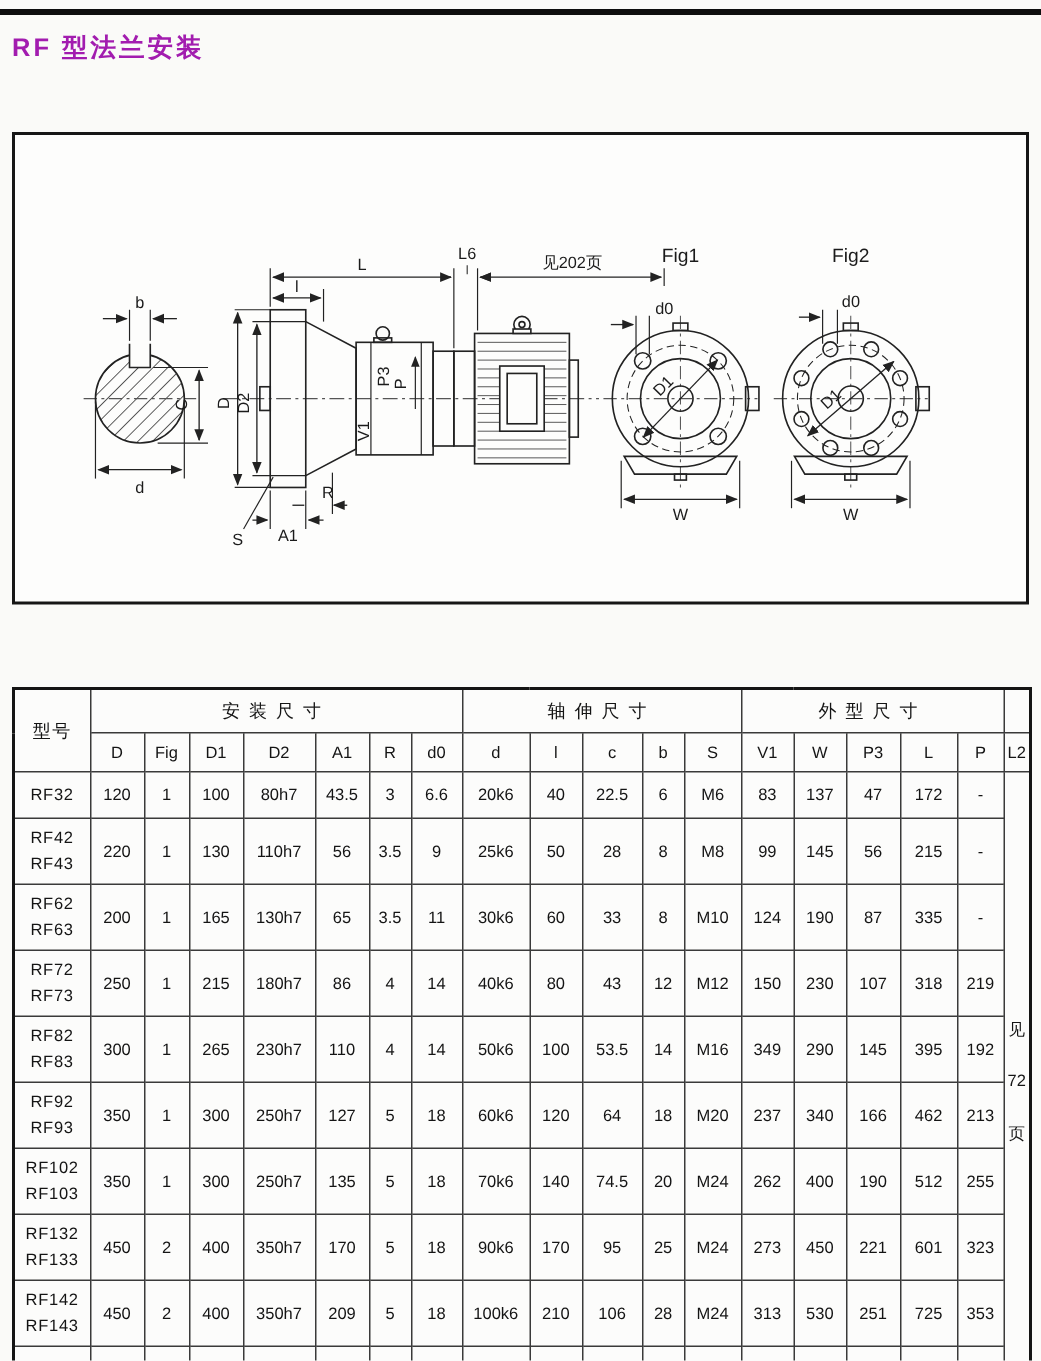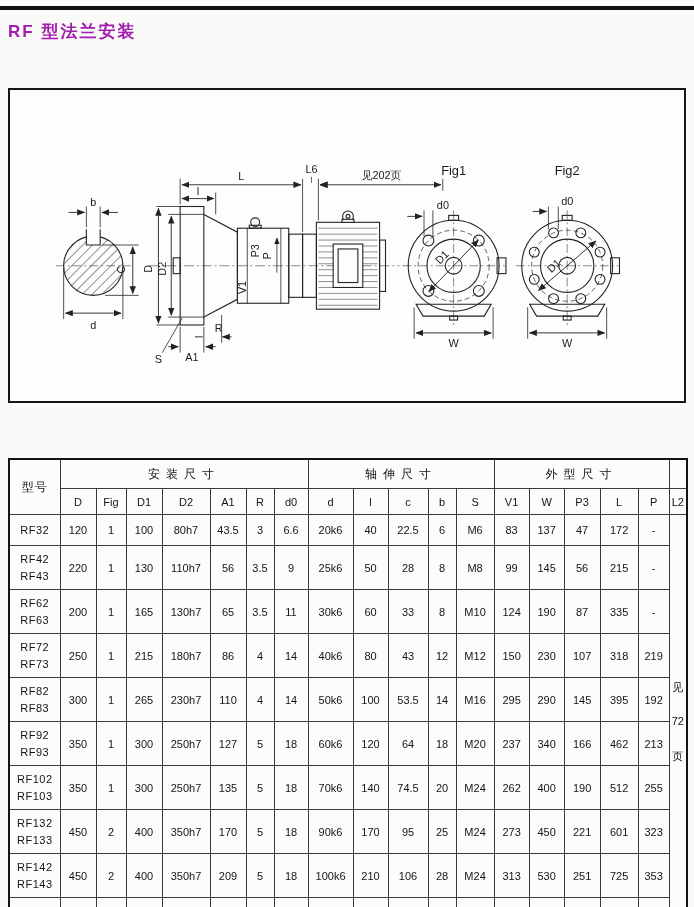--- a/index.html
+++ b/index.html
@@ -388,21 +388,21 @@
         <td>265</td>
         <td>230h7</td>
         <td>110</td>
         <td>4</td>
         <td>14</td>
         <td>50k6</td>
         <td>100</td>
         <td>53.5</td>
         <td>14</td>
         <td>M16</td>
-        <td>295</td>
+        <td>349</td>
         <td>290</td>
         <td>145</td>
         <td>395</td>
         <td>192</td>
       </tr>
       <tr class="dbl">
         <td class="model">RF92
 RF93</td>
         <td>350</td>
         <td>1</td>

